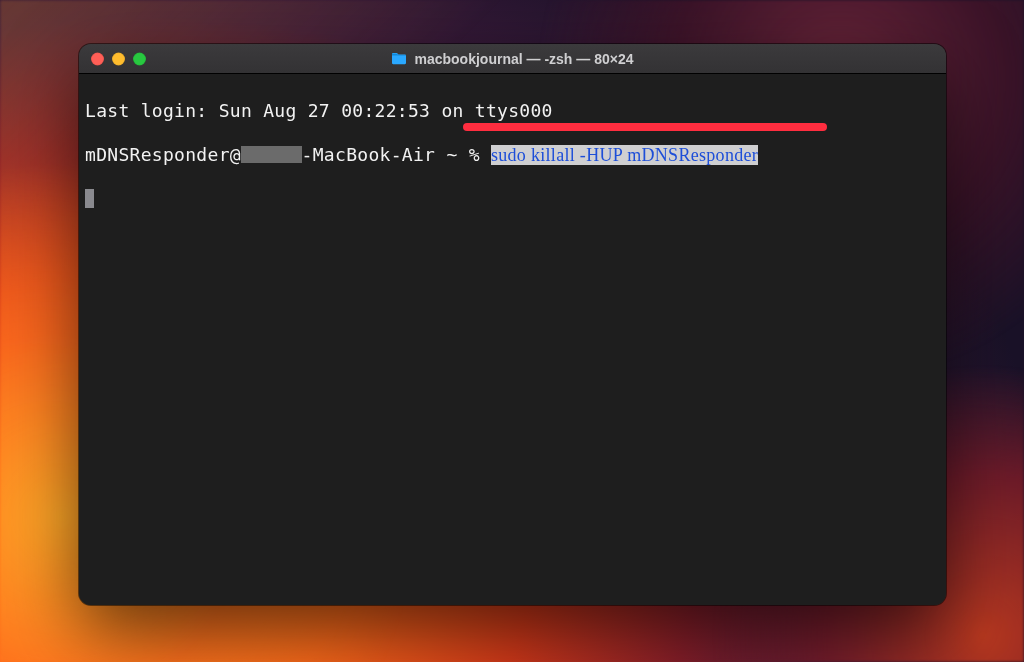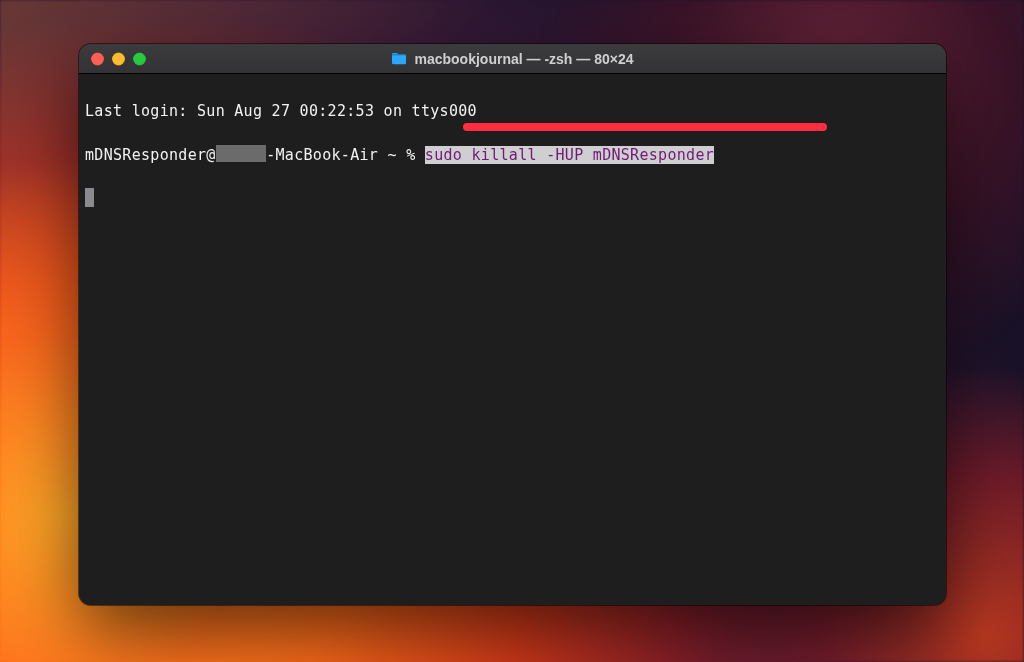--- a/index.html
+++ b/index.html
@@ -52,39 +52,40 @@
     }
     .folder-icon {
       width: 16px; height: 13px; position: relative; display:inline-block;
     }
     .folder-icon svg { display:block; }
     .terminal-body {
       flex: 1;
       background: #1e1e1e;
       padding: 4px 6px;
       font-family: "SF Mono", ui-monospace, Menlo, Monaco, Consolas, monospace;
-      font-size: 15px;
+      font-size: 18px;
       line-height: 22px;
       color: #f2f2f2;
       white-space: pre;
       overflow: hidden;
       letter-spacing: 0.3px;
       position: relative;
     }
     .line { display: block; }
     .redact {
       display:inline-block;
       width: 5.6ch;
       height: 17px;
       background: #6b6b6b;
       vertical-align: -2px;
     }
     .cmd-highlight {
       background: #cfcfd1;
-      color: #701a75;
+      color: #1d4ed8;
+      font-family: Liberation Serif, serif;
     }
     .underline-annot {
       position: absolute;
       height: 8px;
       background: #ff2d3f;
       border-radius: 4px;
     }
     .cursor-block {
       display:inline-block;
       width: 9px; height: 19px;

